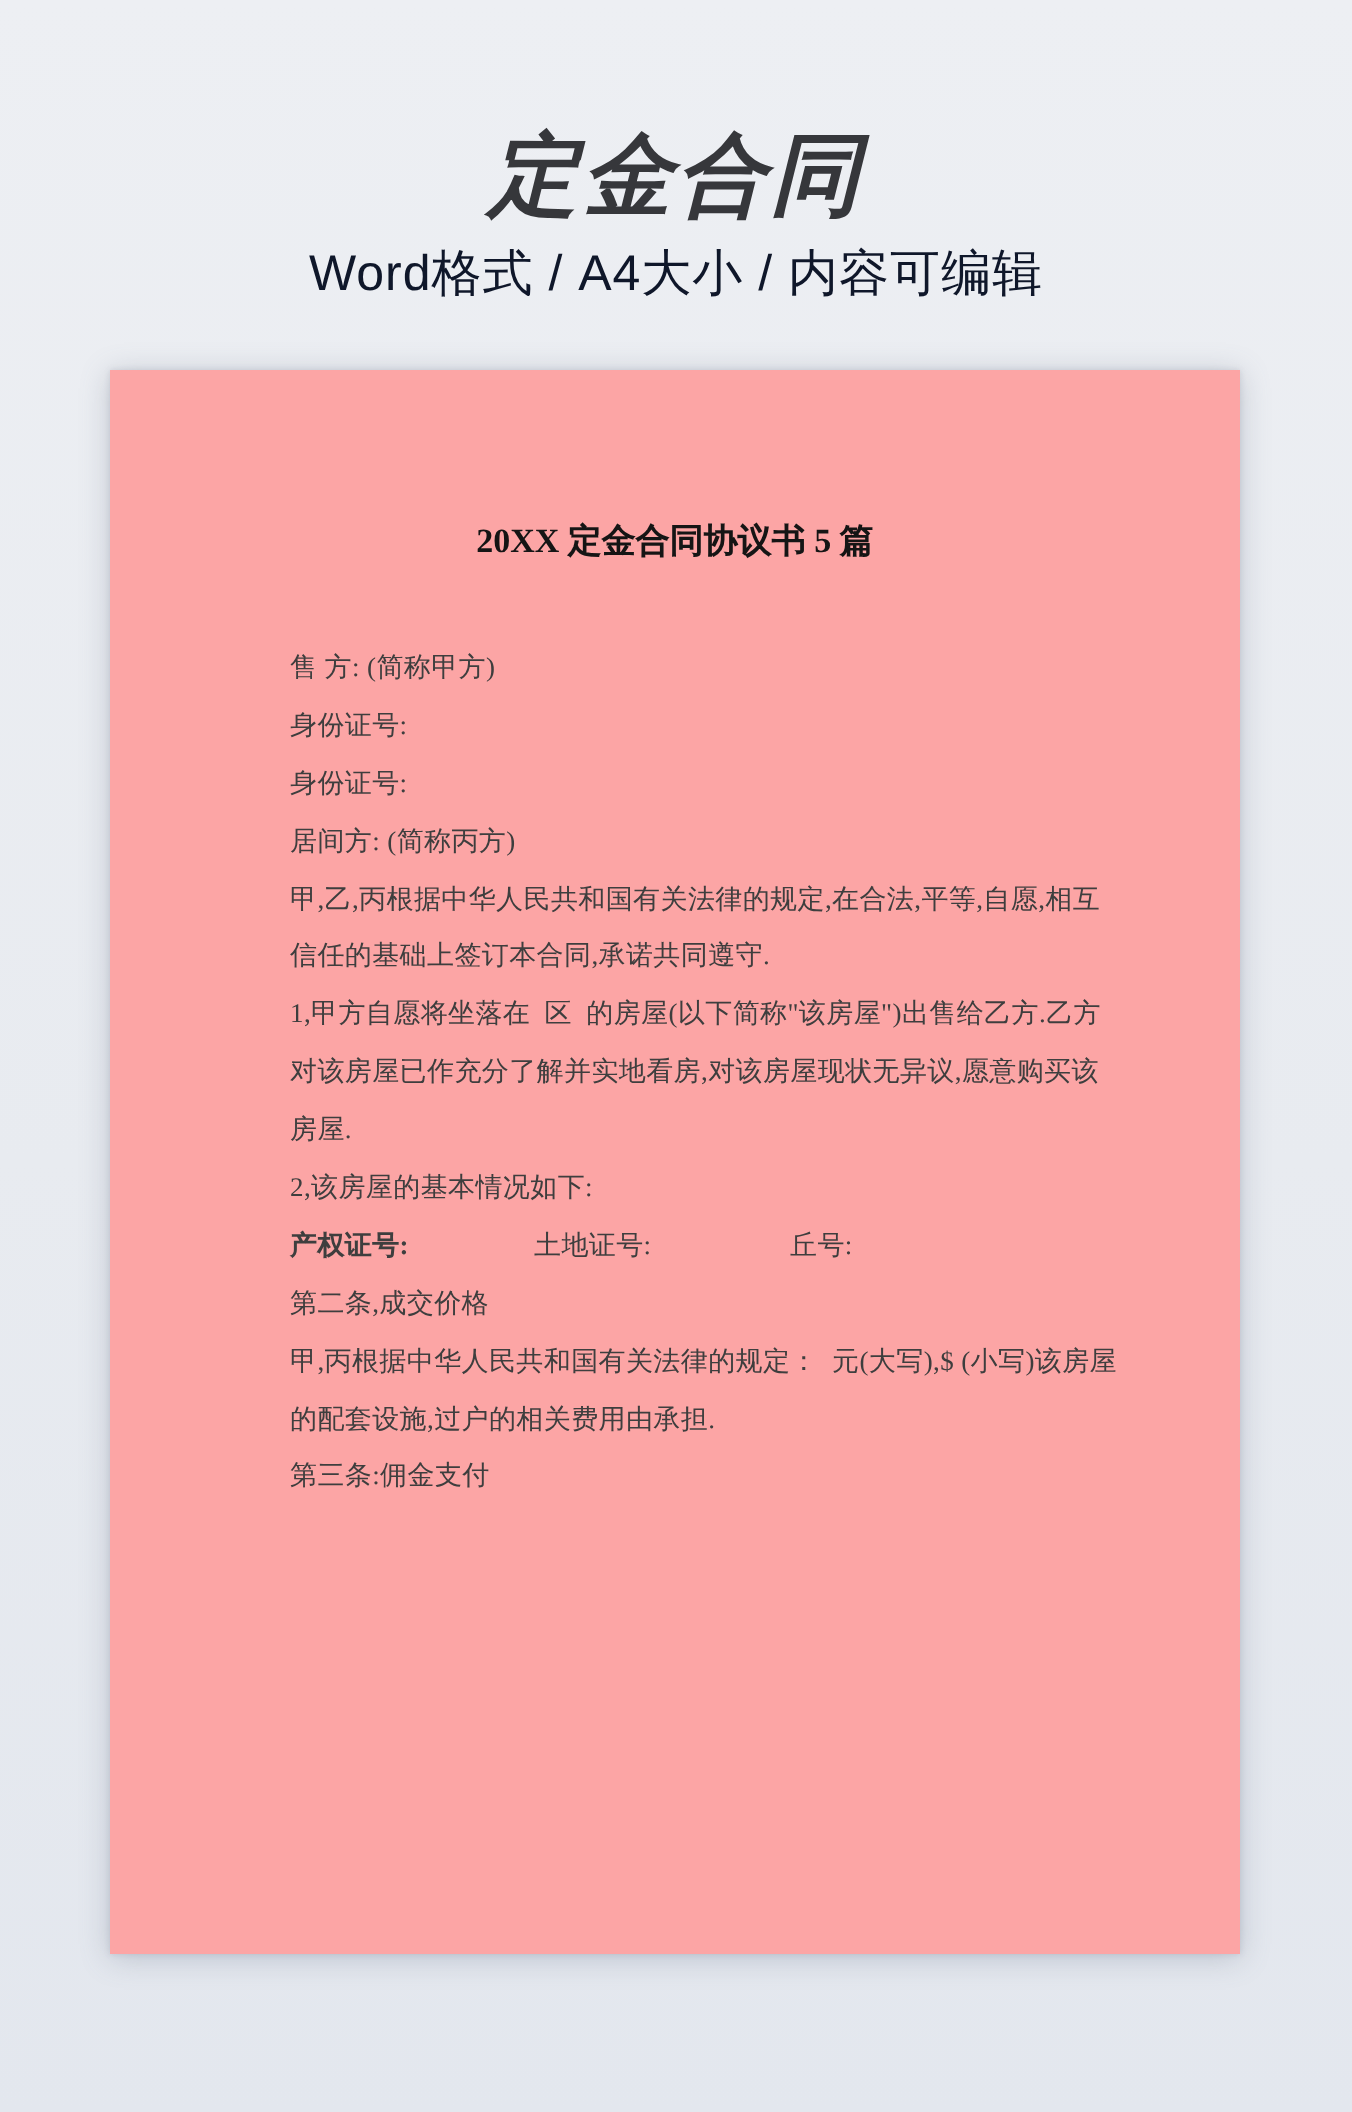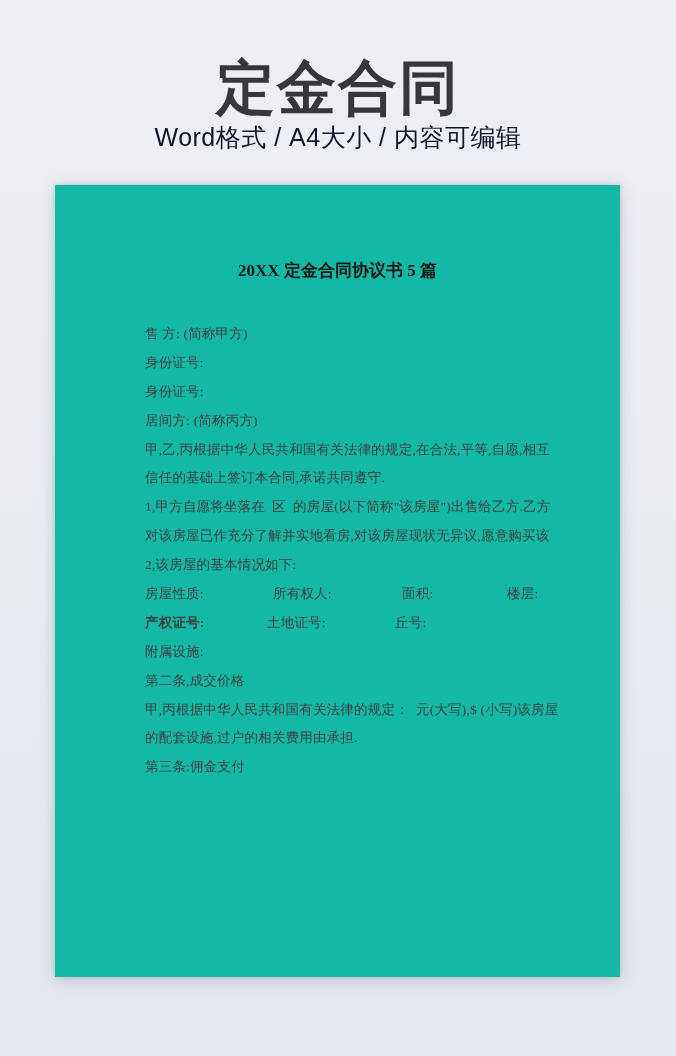--- a/index.html
+++ b/index.html
@@ -20,47 +20,48 @@
     left: 0;
     width: 676px;
     text-align: center;
   }
   .main-title {
     position: absolute;
     top: 62px;
     left: 0;
     width: 100%;
     margin: 0;
-    font-size: 59px;
+    font-size: 45px;
     line-height: 52px;
     font-weight: 700;
     letter-spacing: 2px;
     color: #36373b;
     font-family: "Liberation Sans", "DejaVu Sans", sans-serif;
+    font-style: italic;
   }
   .subtitle {
     position: absolute;
     top: 120px;
     left: 0;
     width: 100%;
     margin: 0;
     font-size: 25px;
     line-height: 34px;
     font-weight: 400;
     letter-spacing: 0.5px;
     color: #0f172a;
     font-family: "Liberation Sans", "DejaVu Sans", sans-serif;
   }
   .doc-page {
     position: absolute;
     left: 55px;
     top: 185px;
     width: 565px;
     height: 792px;
-    background: #14b8a6;
+    background: #fca5a5;
     box-shadow: 0 2px 14px rgba(96, 106, 128, 0.30), 0 0 3px rgba(96, 106, 128, 0.18);
   }
   .doc-title {
     position: absolute;
     top: 75px;
     left: 0;
     width: 100%;
     margin: 0;
     text-align: center;
     font-size: 17px;
@@ -113,31 +114,25 @@
   <h2 class="doc-title">20XX 定金合同协议书 5 篇</h2>
   <div class="doc-body">
     <p class="ln">售 方: (简称甲方)</p>
     <p class="ln">身份证号:</p>
     <p class="ln">身份证号:</p>
     <p class="ln">居间方: (简称丙方)</p>
     <p class="ln">甲,乙,丙根据中华人民共和国有关法律的规定,在合法,平等,自愿,相互</p>
     <p class="ln">信任的基础上签订本合同,承诺共同遵守.</p>
     <p class="ln">1,甲方自愿将坐落在  区  的房屋(以下简称"该房屋")出售给乙方.乙方</p>
     <p class="ln">对该房屋已作充分了解并实地看房,对该房屋现状无异议,愿意购买该</p>
+    <p class="ln">房屋.</p>
     <p class="ln">2,该房屋的基本情况如下:</p>
-    <p class="ln fields">
-      <span class="r1c1">房屋性质:</span>
-      <span class="r1c2">所有权人:</span>
-      <span class="r1c3">面积:</span>
-      <span class="r1c4">楼层:</span>
-    </p>
     <p class="ln fields">
       <span class="r2c1">产权证号:</span>
       <span class="r2c2">土地证号:</span>
       <span class="r2c3">丘号:</span>
     </p>
-    <p class="ln">附属设施:</p>
     <p class="ln">第二条,成交价格</p>
     <p class="ln">甲,丙根据中华人民共和国有关法律的规定：  元(大写),$ (小写)该房屋</p>
     <p class="ln">的配套设施,过户的相关费用由承担.</p>
     <p class="ln">第三条:佣金支付</p>
   </div>
 </div>
 
 </body></html>

